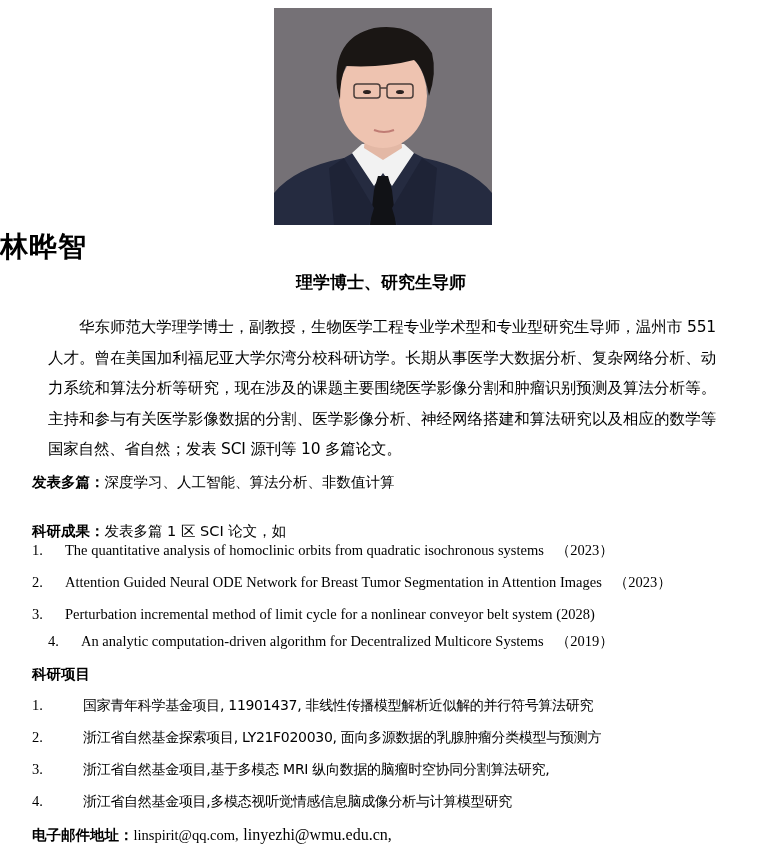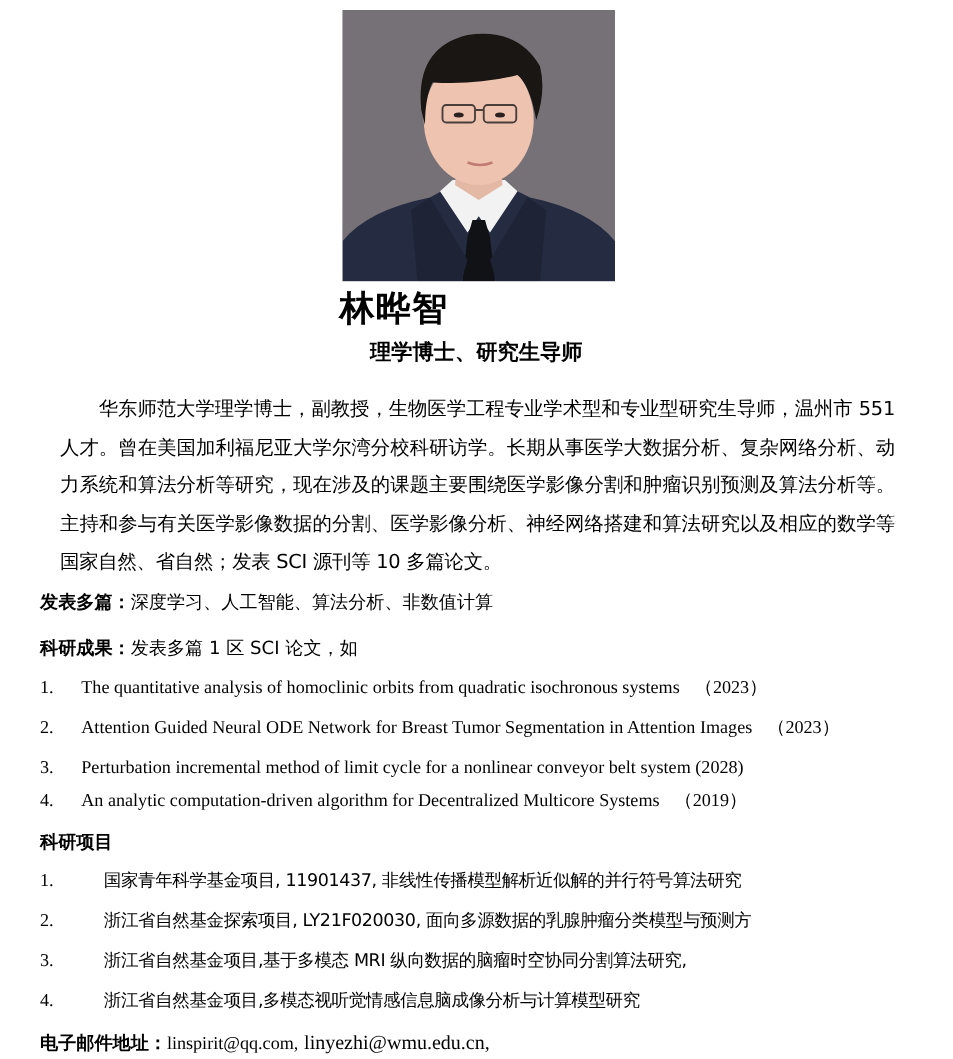--- a/index.html
+++ b/index.html
@@ -8,21 +8,21 @@
     font-family: "Liberation Serif", "DejaVu Serif", serif;
     color: #000000;
   }
   .photo {
     position: absolute; left: 274px; top: 8px; width: 218px; height: 217px;
     background: linear-gradient(180deg, #7b777c 0%, #6f6b70 60%, #676368 100%);
     overflow: hidden;
   }
   .photo svg { display: block; }
   .name {
-    position: absolute; left: 12px; top: 229px; width: 606px; text-align: center;
+    position: absolute; left: 0; top: 229px; width: 606px; text-align: left;
     font-family: "DejaVu Sans", "Liberation Sans", sans-serif;
     font-weight: bold; font-size: 28px; line-height: 36px; letter-spacing: 1px;
   }
   .subtitle {
     position: absolute; left: 0; top: 270px; width: 762px; text-align: center;
     font-family: "DejaVu Sans", "Liberation Sans", sans-serif;
     font-weight: bold; font-size: 17px; line-height: 24px;
   }
   .bio {
     position: absolute; left: 32px; top: 296px; width: 700px;
@@ -89,35 +89,35 @@
 <div class="subtitle">理学博士、研究生导师</div>
 
 <div class="bio">
   <p>华东师范大学理学博士，副教授，生物医学工程专业学术型和专业型研究生导师，温州市 551 人才。曾在美国加利福尼亚大学尔湾分校科研访学。长期从事医学大数据分析、复杂网络分析、动力系统和算法分析等研究，现在涉及的课题主要围绕医学影像分割和肿瘤识别预测及算法分析等。主持和参与有关医学影像数据的分割、医学影像分析、神经网络搭建和算法研究以及相应的数学等国家自然、省自然；发表 SCI 源刊等 10 多篇论文。</p>
 </div>
 
 <div class="field" style="top:471px;">
   <span class="lbl">发表多篇：</span><span>深度学习、人工智能、算法分析、非数值计算</span>
 </div>
 
-<div class="field" style="top:508px;">
+<div class="field" style="top:520px;">
   <span class="lbl">科研成果：</span><span>发表多篇 1 区 SCI 论文，如</span>
 </div>
 
 <ul class="list" style="top:540px;">
   <li style="top:0px;">
     <span class="num">1.</span><span class="txt">The quantitative analysis of homoclinic orbits from quadratic isochronous systems</span><span class="yr">（2023）</span>
   </li>
   <li style="top:32px;">
     <span class="num">2.</span><span class="txt">Attention Guided Neural ODE Network for Breast Tumor Segmentation in Attention Images</span><span class="yr">（2023）</span>
   </li>
   <li style="top:64px;">
     <span class="num">3.</span><span class="txt">Perturbation incremental method of limit cycle for a nonlinear conveyor belt system (2028)</span><span class="yr"></span>
   </li>
-  <li style="top:91px;">
+  <li style="top:91px;margin-left:16px;">
     <span class="num">4.</span><span class="txt">An analytic computation-driven algorithm for Decentralized Multicore Systems</span><span class="yr">（2019）</span>
   </li>
 </ul>
 
 <div class="section-title" style="top:663px;">科研项目</div>
 
 <ul class="list cn" style="top:695px;">
   <li style="top:0px;">
     <span class="num">1.</span><span class="txt">国家青年科学基金项目, 11901437, 非线性传播模型解析近似解的并行符号算法研究</span>
   </li>

